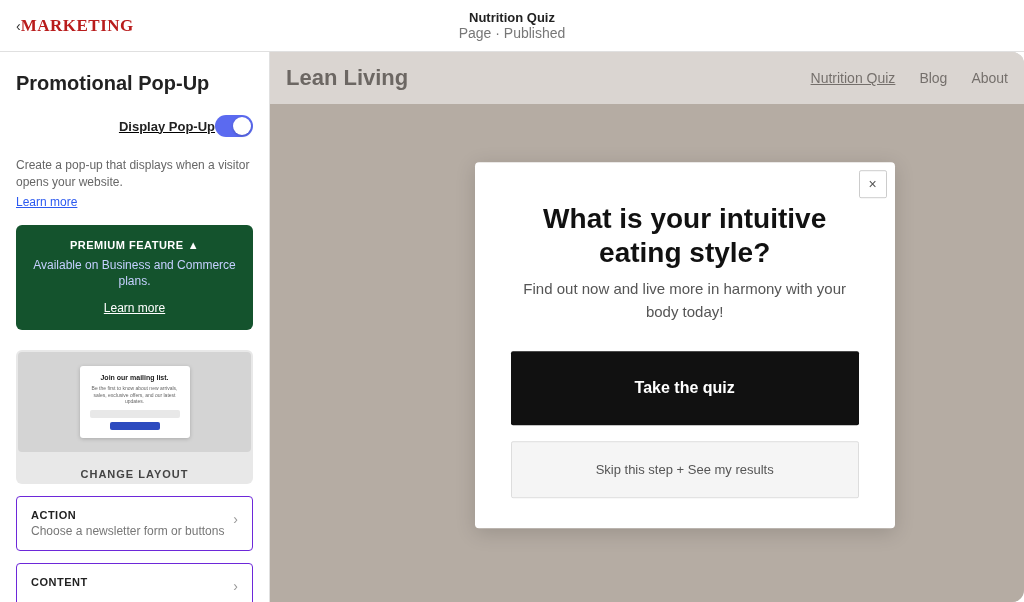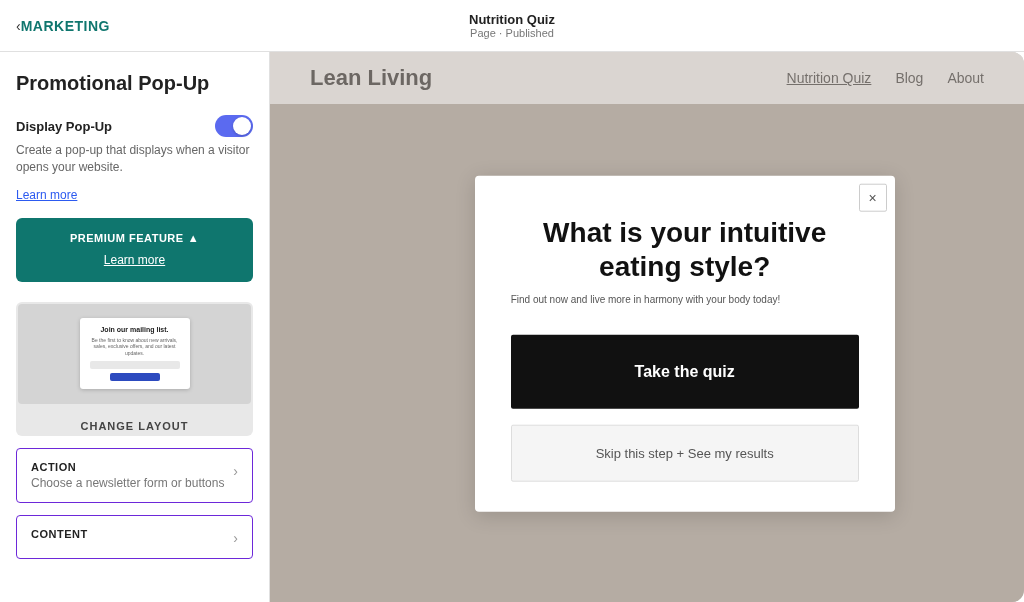--- a/index.html
+++ b/index.html
@@ -20,41 +20,42 @@
       position: absolute;
       left: 0;
       display: flex;
       align-items: center;
       padding-left: 16px;
     }
     .back-link {
       display: flex;
       align-items: center;
       gap: 4px;
-      font-size: 14px;
+      font-size: 17px;
       font-weight: 600;
-      color: #0f766e;
+      color: #b91c1c;
       text-transform: uppercase;
       letter-spacing: 0.5px;
       cursor: pointer;
+      font-family: Liberation Serif, serif;
     }
     .back-arrow {
       font-size: 14px;
       color: #333;
     }
     .top-bar-center {
       text-align: center;
     }
     .top-bar-title {
       font-size: 13px;
       font-weight: 700;
       color: #222;
     }
     .top-bar-subtitle {
-      font-size: 11px;
+      font-size: 14px;
       color: #777;
     }
 
     
     .main-layout {
       display: flex;
       flex: 1;
       overflow: hidden;
       border-radius: 12px;
     }
@@ -70,22 +71,23 @@
     }
     .sidebar-title {
       font-size: 20px;
       font-weight: 700;
       color: #222;
       margin-bottom: 20px;
     }
     .display-popup-row {
       display: flex;
       align-items: center;
-      justify-content: space-between;
-      margin-bottom: 5px;
+      justify-content: flex-end;
+      margin-bottom: 20px;
+      text-decoration: underline;
     }
     .display-popup-label {
       font-size: 13px;
       font-weight: 600;
       color: #222;
     }
     
     .toggle {
       width: 38px;
       height: 22px;
@@ -101,35 +103,35 @@
       background: #fff;
       border-radius: 50%;
       position: absolute;
       top: 2px;
       right: 2px;
       box-shadow: 0 1px 3px rgba(0,0,0,0.2);
     }
     .display-popup-desc {
       font-size: 12px;
       color: #666;
-      margin-bottom: 12px;
+      margin-bottom: 4px;
       line-height: 1.4;
     }
     .learn-more-link {
       font-size: 12px;
       color: #2c5af0;
       text-decoration: underline;
       cursor: pointer;
       display: block;
       margin-bottom: 16px;
     }
 
     
     .premium-banner {
-      background: #0f766e;
+      background: #14532d;
       border-radius: 6px;
       padding: 14px 4px;
       text-align: center;
       margin-bottom: 20px;
     }
     .premium-banner-title {
       font-size: 11px;
       font-weight: 700;
       color: #fff;
       text-transform: uppercase;
@@ -260,21 +262,21 @@
       overflow: hidden;
     }
 
     
     .preview-header {
       background: #fff;
       height: 52px;
       display: flex;
       align-items: center;
       justify-content: space-between;
-      padding: 0 40px;
+      padding: 0 16px;
       position: relative;
       z-index: 1;
     }
     .preview-site-title {
       font-size: 22px;
       font-weight: 700;
       color: #222;
     }
     .preview-nav {
       display: flex;
@@ -330,22 +332,23 @@
     }
     .popup-heading {
       font-size: 28px;
       font-weight: 800;
       color: #111;
       text-align: center;
       margin-bottom: 9px;
       line-height: 1.2;
     }
     .popup-subtext {
-      font-size: 10px;
+      font-size: 15px;
       color: #555;
+      text-align: center;
       margin-bottom: 28px;
       line-height: 1.5;
     }
     .popup-cta-btn {
       display: block;
       width: 100%;
       background: #111;
       color: #fff;
       font-size: 16px;
       font-weight: 700;
@@ -395,20 +398,21 @@
     </div>
 
     <div class="display-popup-desc">Create a pop-up that displays when a visitor opens your website.</div>
     <span class="learn-more-link">Learn more</span>
 
     <div class="premium-banner">
       <div class="premium-banner-title">
         <span>PREMIUM FEATURE</span>
         <span>▲</span>
       </div>
+      <div class="premium-banner-desc">Available on Business and Commerce plans.</div>
       <span class="premium-learn-more">Learn more</span>
     </div>
 
     <div class="layout-preview-container">
       <div class="layout-preview-inner">
         <div class="mini-popup">
           <div class="mini-popup-title">Join our mailing list.</div>
           <div class="mini-popup-text">Be the first to know about new arrivals, sales, exclusive offers, and our latest updates.</div>
           <div class="mini-popup-input"></div>
           <div class="mini-popup-btn"></div>

